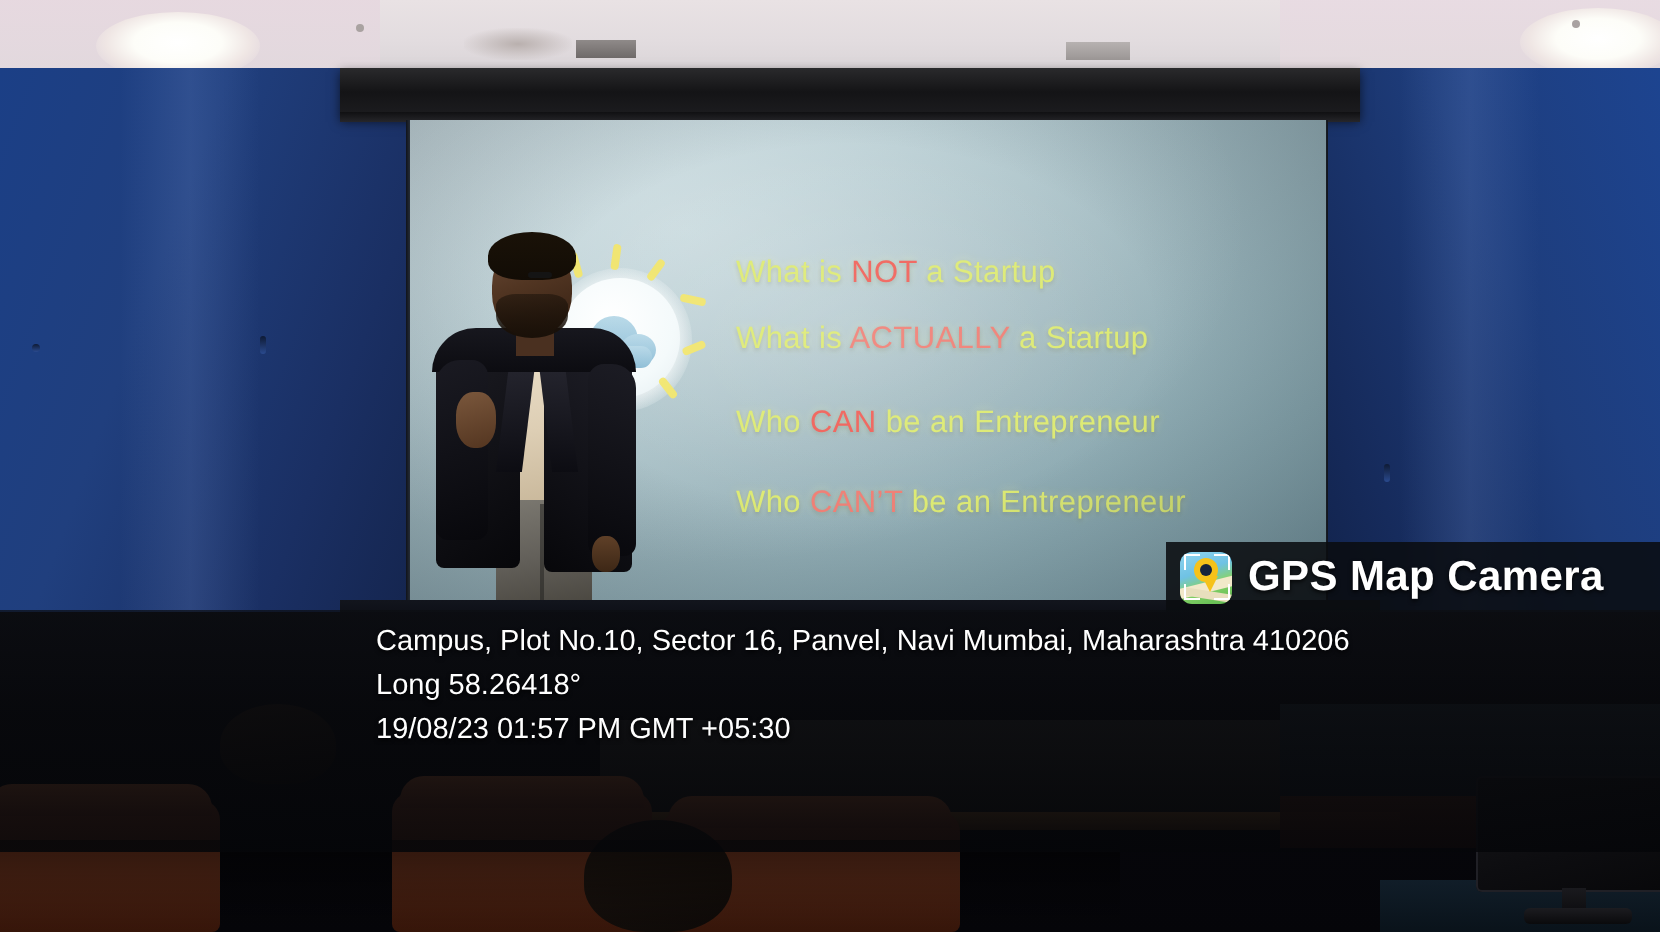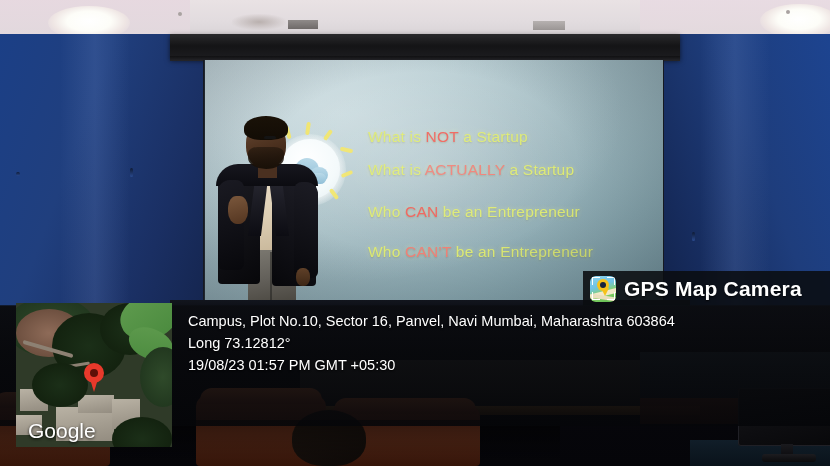--- a/index.html
+++ b/index.html
@@ -305,41 +305,19 @@
       <div class="vf tl"></div>
         <div class="vf tr"></div>
       <div class="vf bl"></div>
         <div class="vf br"></div>
     </div>
     <div class="badge-title">GPS Map Camera</div>
   </div>
 
   <div class="info-band"></div>
   <div class="info-lines">
-    <div>Campus, Plot No.10, Sector 16, Panvel, Navi Mumbai, Maharashtra 603864</div>
-    <div>Long 73.12812°</div>
+    <div>Campus, Plot No.10, Sector 16, Panvel, Navi Mumbai, Maharashtra 410206</div>
+    <div>Long 58.26418°</div>
     <div>19/08/23 01:57 PM GMT +05:30</div>
   </div>
 
-  <div class="map">
-    <div class="m-l m-green" style="left:-10px;top:-6px;width:90px;height:60px;"></div>
-    <div class="m-l m-soil" style="left:0px;top:6px;width:66px;height:48px;"></div>
-    <div class="m-l m-dkgreen" style="left:36px;top:10px;width:74px;height:66px;"></div>
-    <div class="m-l m-dkgreen" style="left:84px;top:0px;width:60px;height:52px;"></div>
-    <div class="m-l m-lawn" style="left:104px;top:-8px;width:58px;height:44px;transform:rotate(-18deg);"></div>
-    <div class="m-l m-lawn" style="left:112px;top:26px;width:46px;height:30px;transform:rotate(24deg);"></div>
-    <div class="m-l m-green" style="left:124px;top:44px;width:46px;height:60px;"></div>
-    <div class="m-l m-path" style="left:6px;top:44px;width:52px;height:4px;transform:rotate(16deg);"></div>
-    <div class="m-l m-path" style="left:30px;top:62px;width:44px;height:3px;transform:rotate(-9deg);"></div>
-    <div class="m-l m-bld" style="left:4px;top:86px;width:28px;height:22px;"></div>
-    <div class="m-l m-bld" style="left:0px;top:112px;width:26px;height:20px;"></div>
-    <div class="m-l m-bld" style="left:40px;top:104px;width:58px;height:34px;"></div>
-    <div class="m-l m-bld" style="left:62px;top:92px;width:36px;height:18px;"></div>
-    <div class="m-l m-bld" style="left:96px;top:96px;width:28px;height:30px;"></div>
-    <div class="m-l m-dkgreen" style="left:16px;top:60px;width:56px;height:44px;"></div>
-    <div class="m-l m-dkgreen" style="left:96px;top:114px;width:60px;height:44px;"></div>
-    <div class="m-pin-tail"></div>
-    <div class="m-pin"></div>
-    <div class="m-pin-dot"></div>
-    <div class="map-wm">Google</div>
-  </div>
 
 </div>
 
 </body></html>

